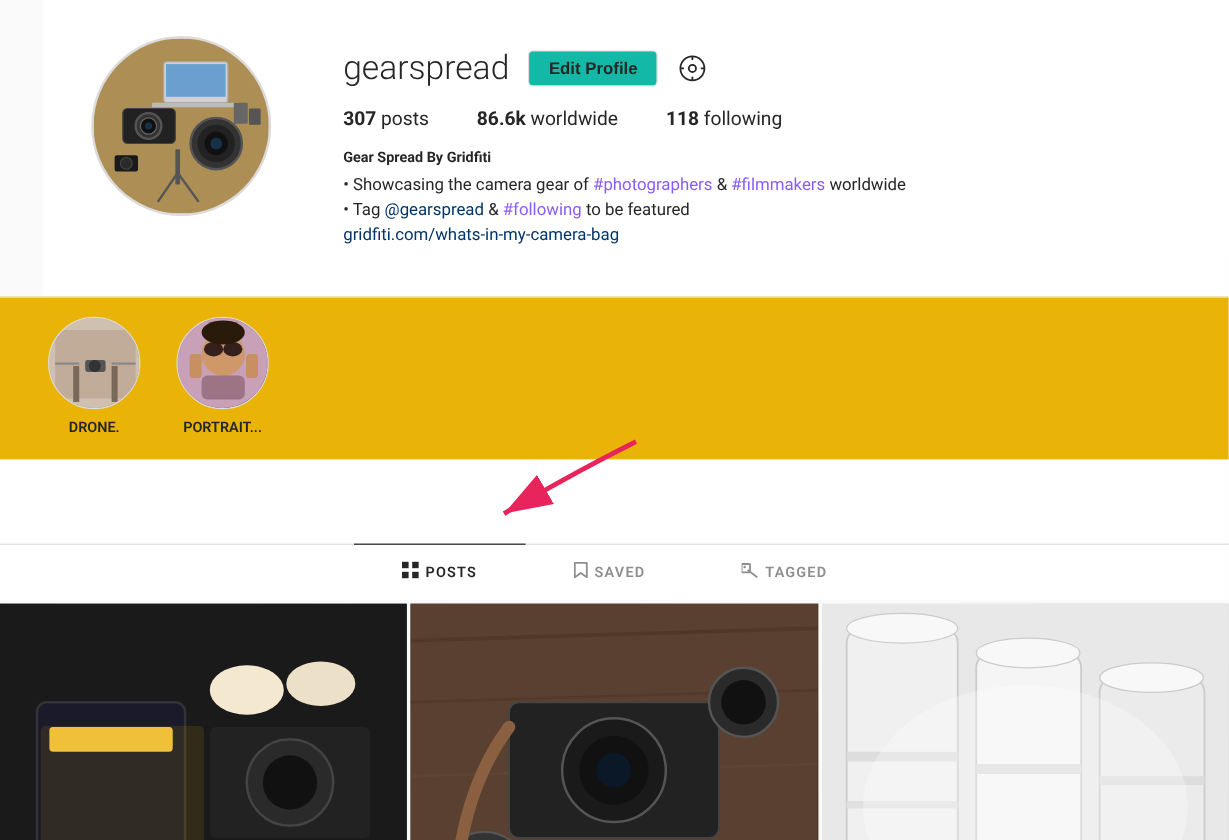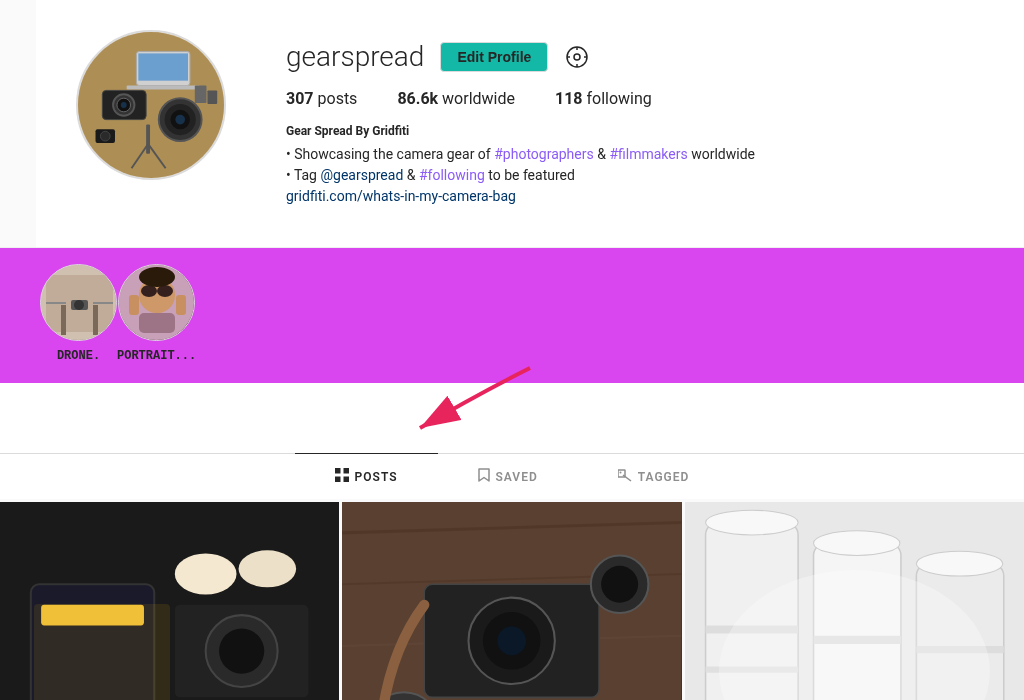--- a/index.html
+++ b/index.html
@@ -131,25 +131,25 @@
     .hashtag {
       color: #8b5cf6;
     }
 
     .mention {
       color: #003569;
     }
 
     
     .highlights-section {
-      background: #d946ef;
+      background: #eab308;
       padding: 16px 40px 20px 40px;
       display: flex;
+      gap: 30px;
       border-top: 1px solid #efefef;
-      font-family: Liberation Mono, monospace;
     }
 
     .highlight-item {
       display: flex;
       flex-direction: column;
       align-items: center;
       gap: 8px;
       cursor: pointer;
     }
 

